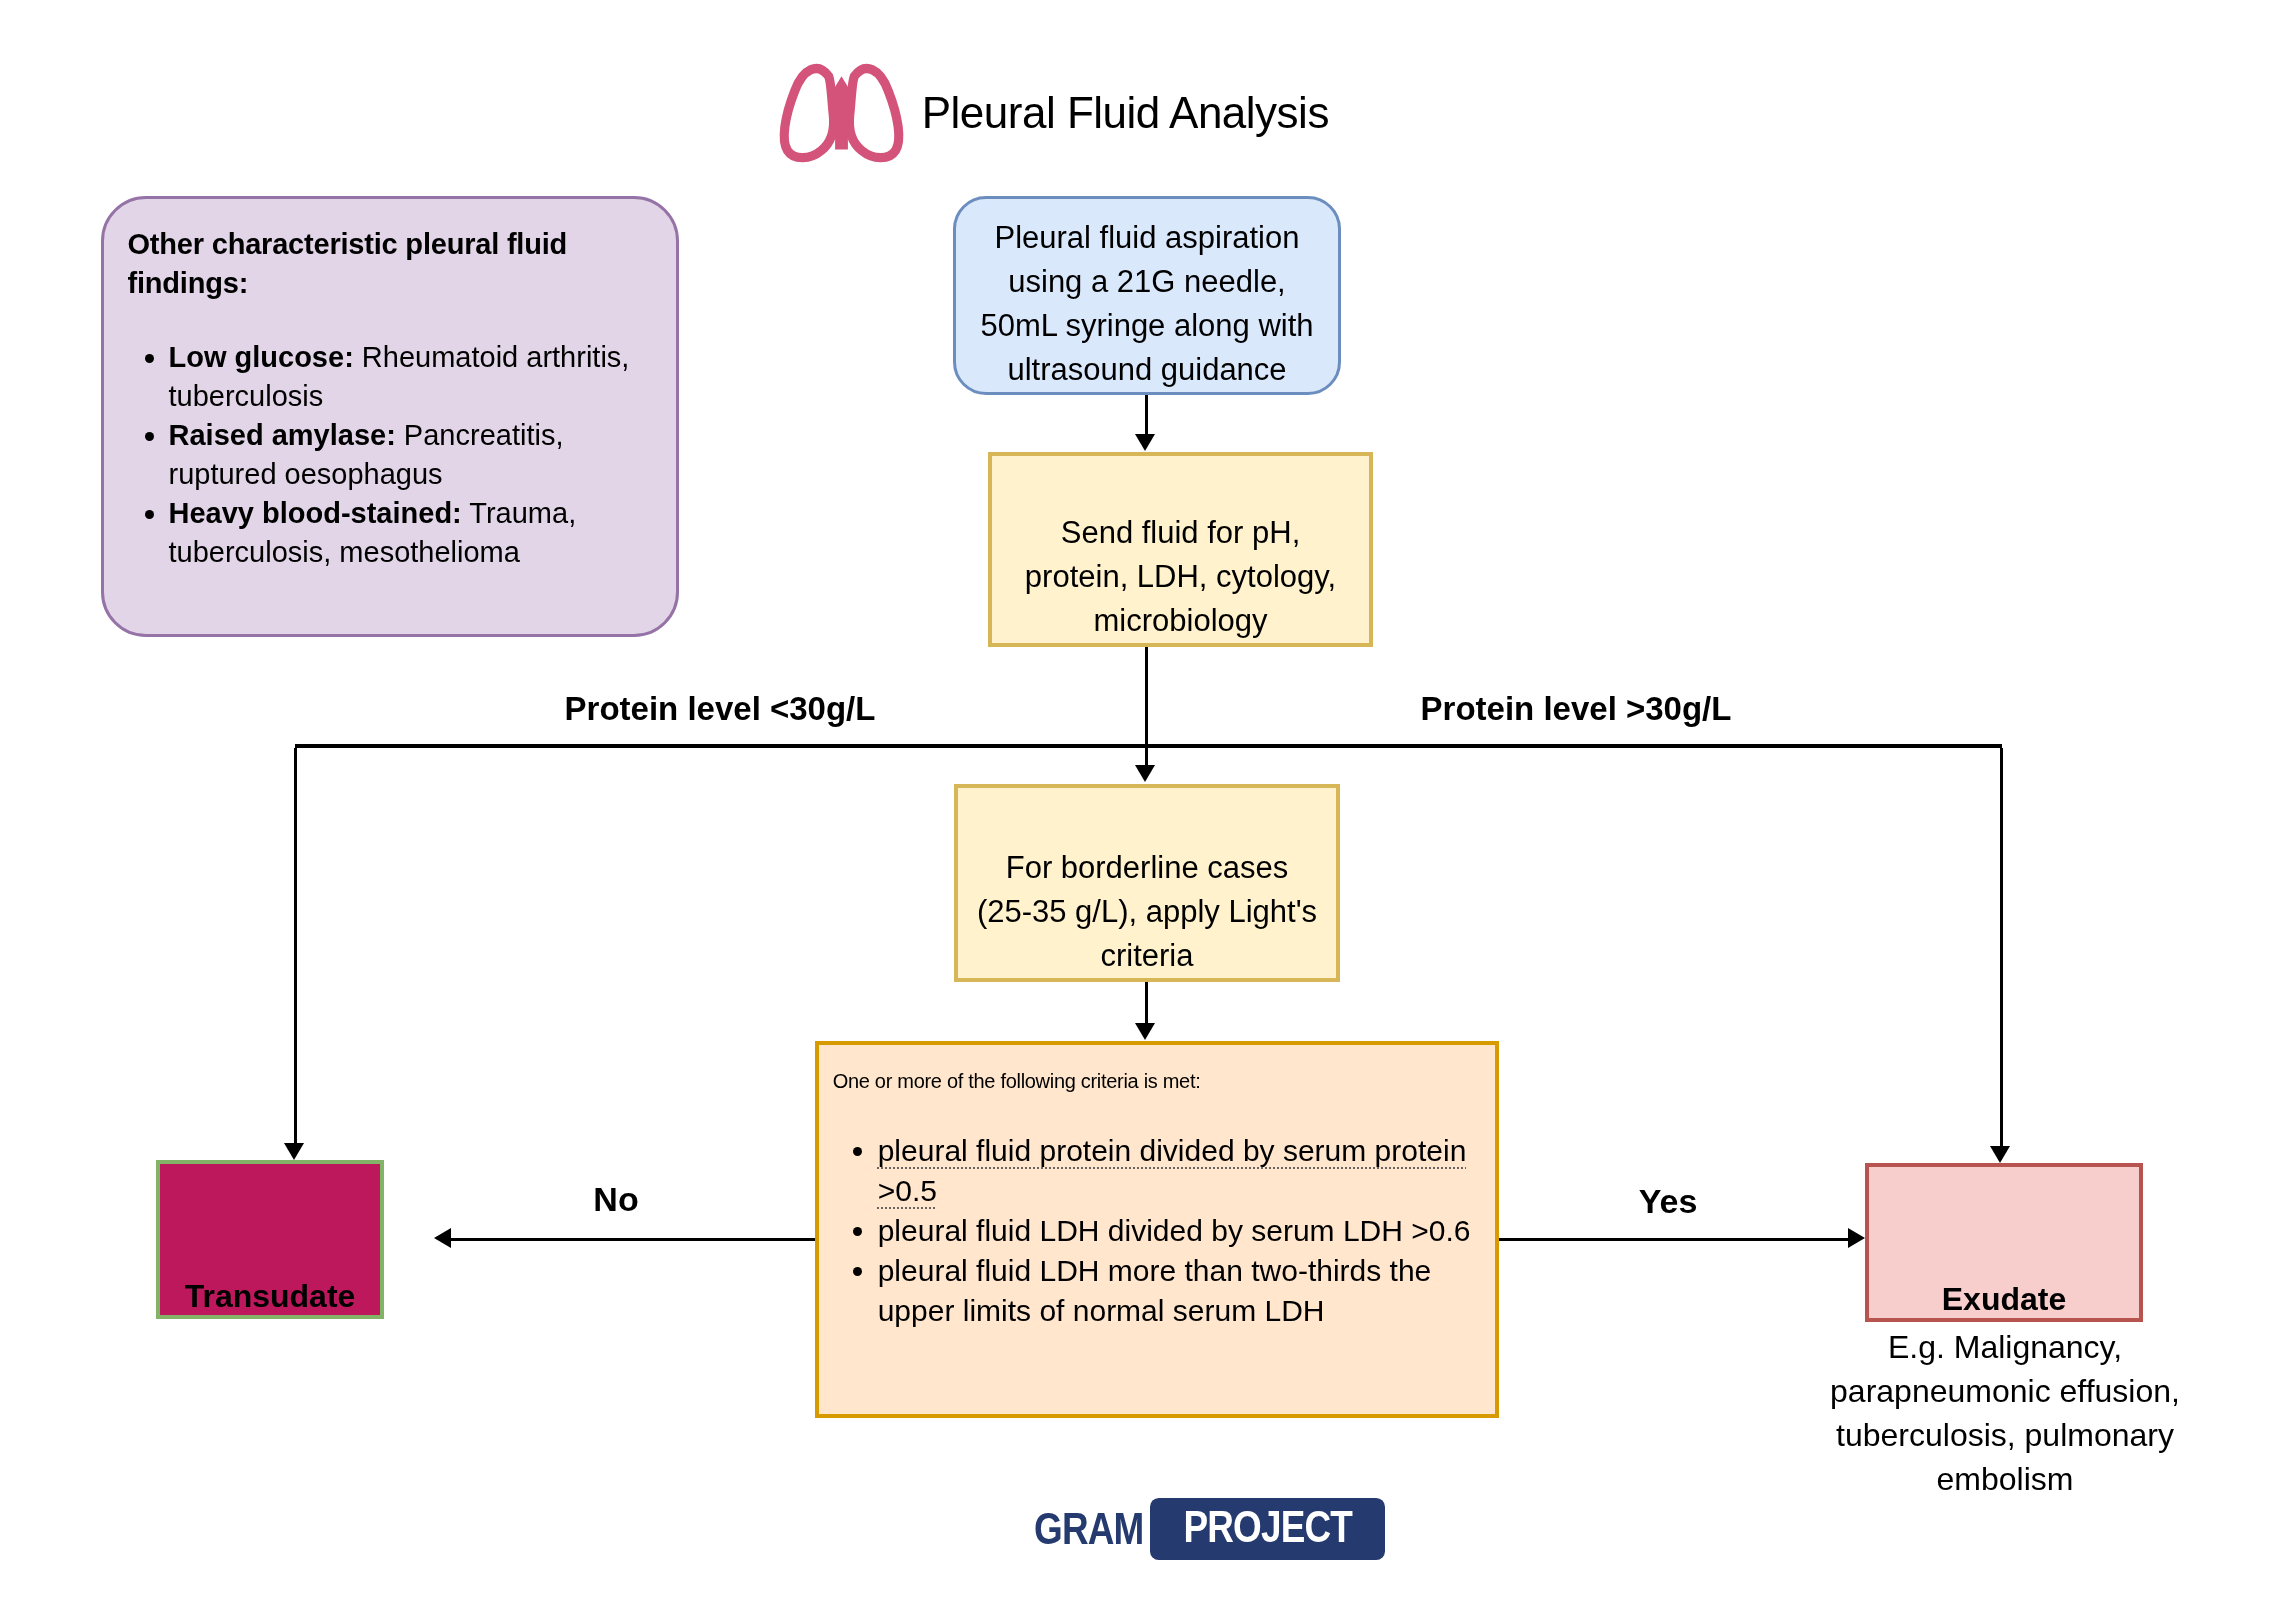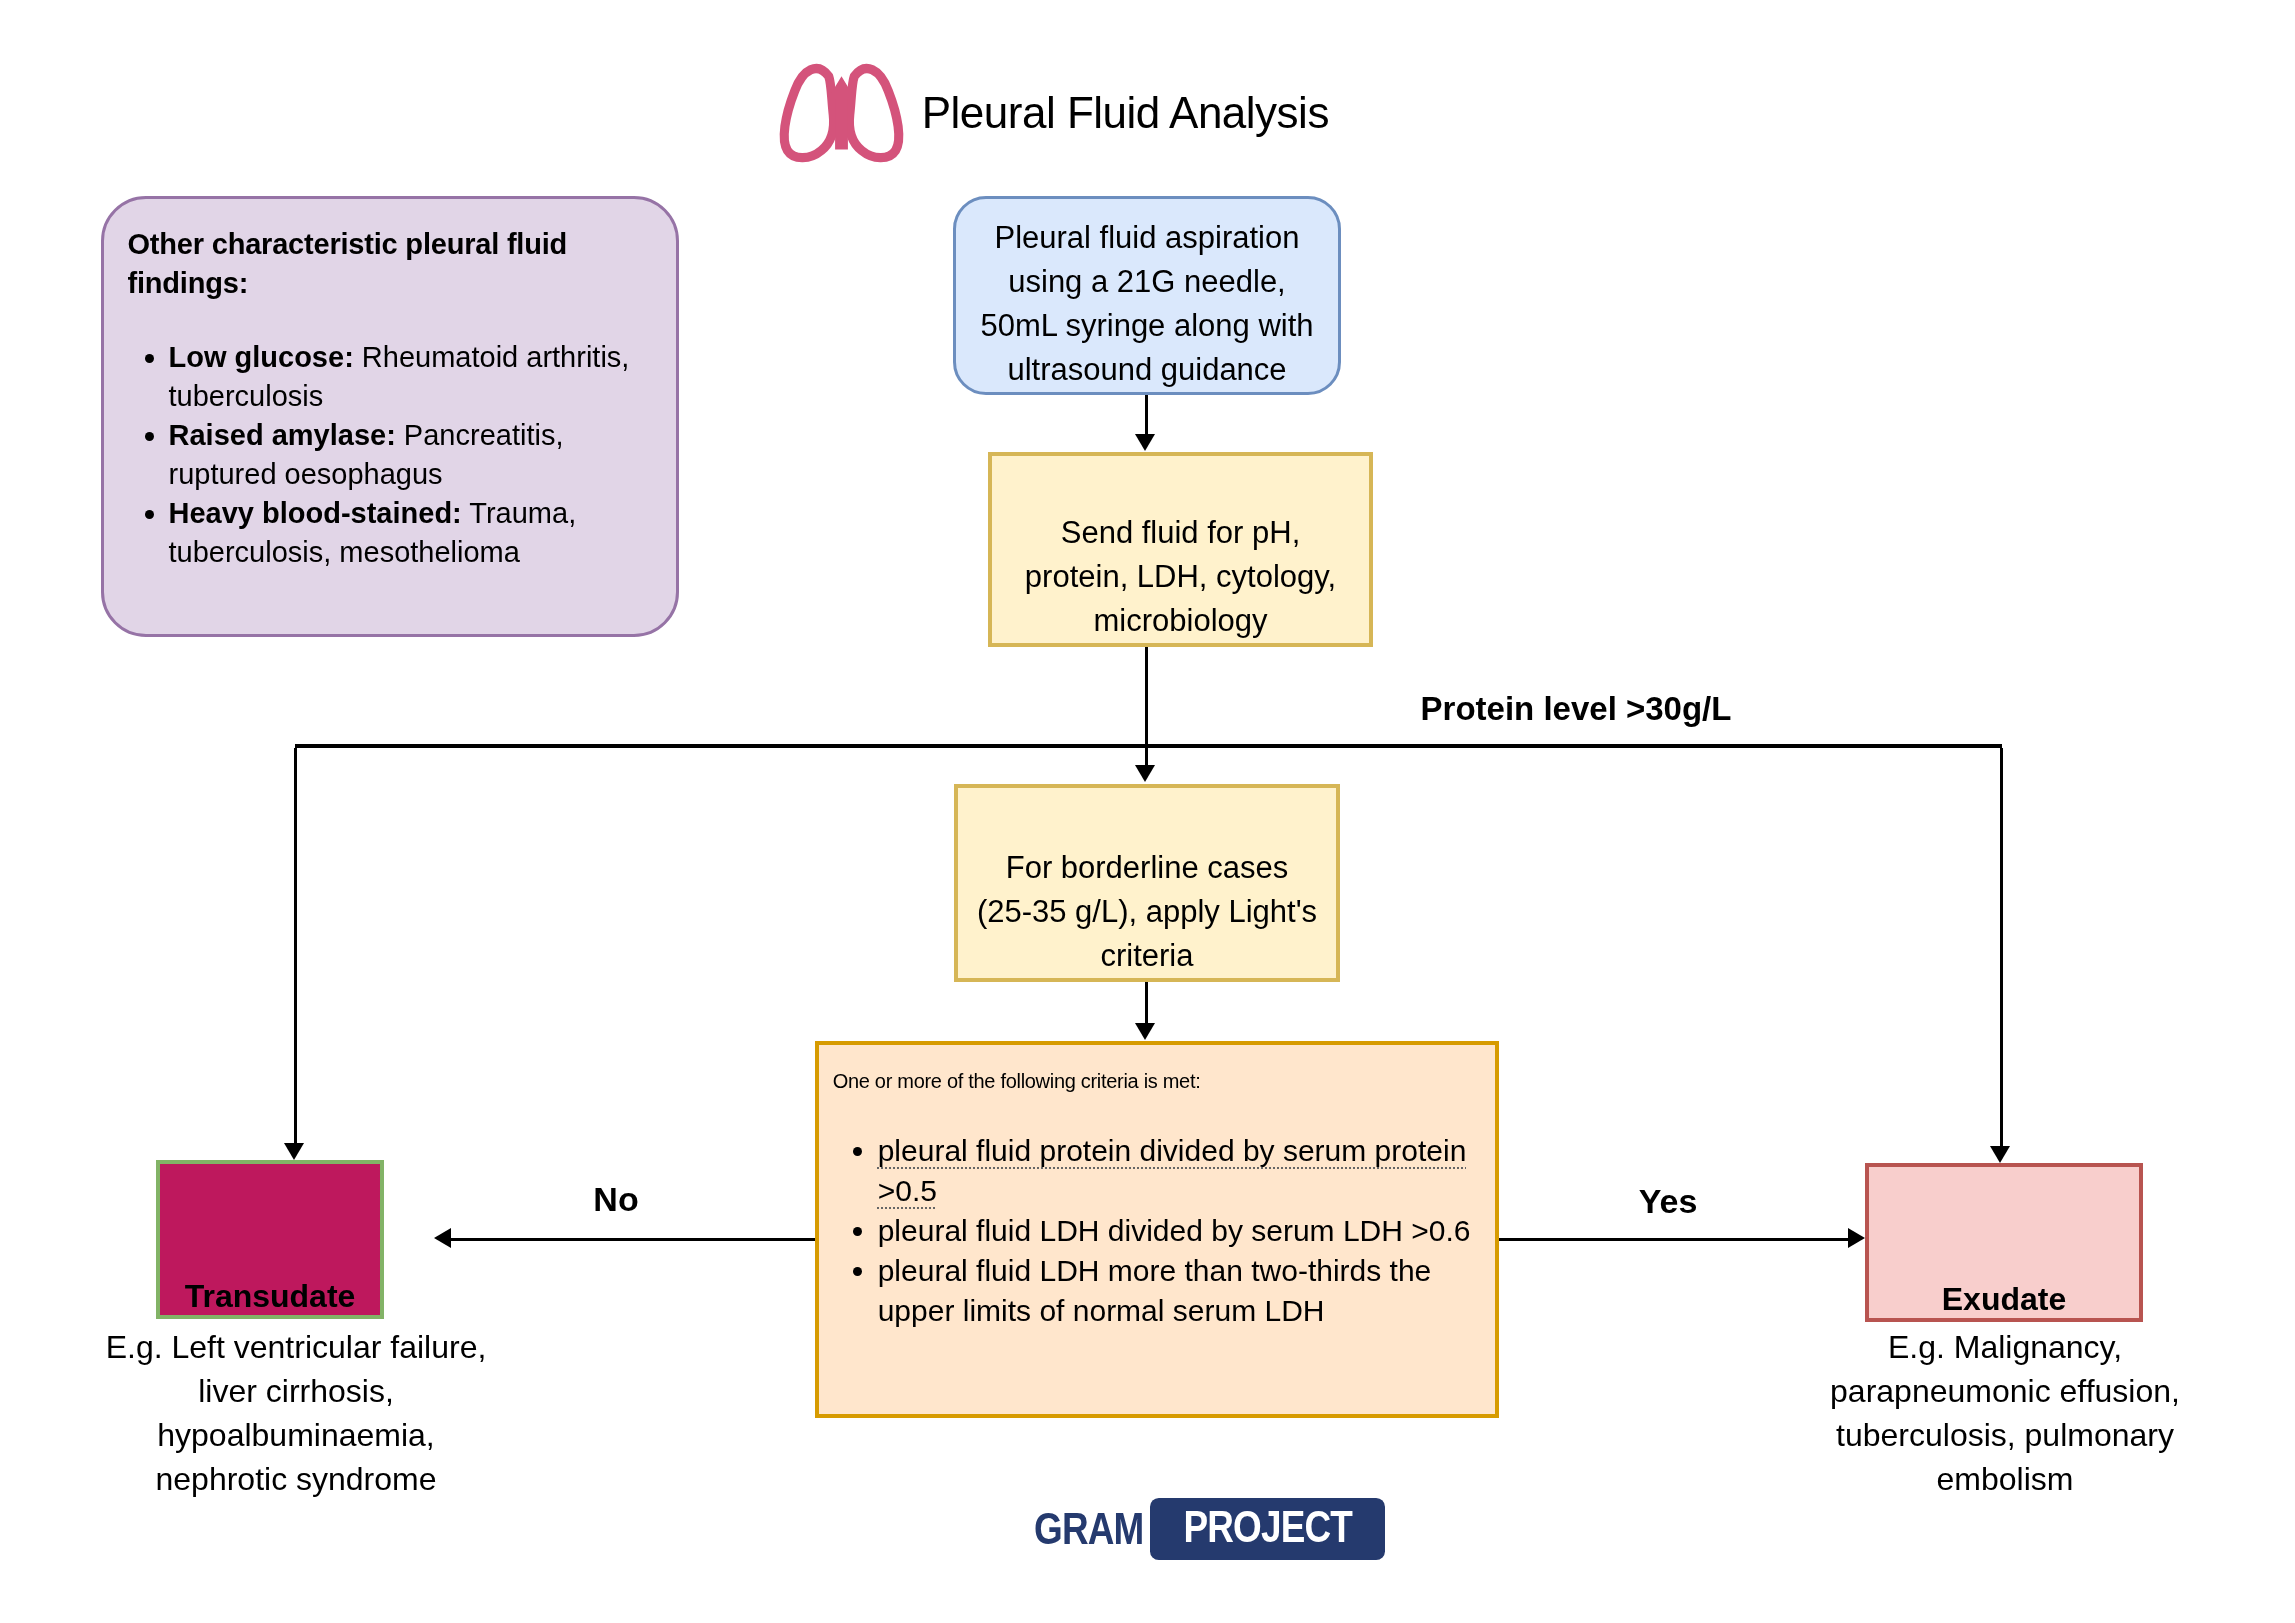--- a/index.html
+++ b/index.html
@@ -100,20 +100,21 @@
     <span class="ln">50mL syringe along with</span>
     <span class="ln">ultrasound guidance</span>
   </div>
 
   <div class="node yellow-box yellow-1">
     <span class="ln">Send fluid for pH,</span>
     <span class="ln">protein, LDH, cytology,</span>
     <span class="ln">microbiology</span>
   </div>
 
+  <div class="flabel branch-left">Protein level &lt;30g/L</div>
   <div class="flabel branch-right">Protein level &gt;30g/L</div>
 
   <div class="node yellow-box yellow-2">
     <span class="ln">For borderline cases</span>
     <span class="ln">(25-35 g/L), apply Light's</span>
     <span class="ln">criteria</span>
   </div>
 
   <div class="orange-box">
     <h2>One or more of the following criteria is met:</h2>
@@ -127,26 +128,20 @@
   <div class="node green-box">
     <span>Transudate</span>
   </div>
   <div class="node red-box">
     <span>Exudate</span>
   </div>
 
   <div class="flabel no-label">No</div>
   <div class="flabel yes-label">Yes</div>
 
-  <div class="examples examples-left">
-    <span class="ln">E.g. Left ventricular failure,</span>
-    <span class="ln">liver cirrhosis,</span>
-    <span class="ln">hypoalbuminaemia,</span>
-    <span class="ln">nephrotic syndrome</span>
-  </div>
   <div class="examples examples-right">
     <span class="ln">E.g. Malignancy,</span>
     <span class="ln">parapneumonic effusion,</span>
     <span class="ln">tuberculosis, pulmonary</span>
     <span class="ln">embolism</span>
   </div>
 
   <div class="line" style="left:1145px; top:395px; width:2.9px; height:41px;"></div>
   <div class="arr arr-down" style="left:1135px; top:434px;"></div>
 

